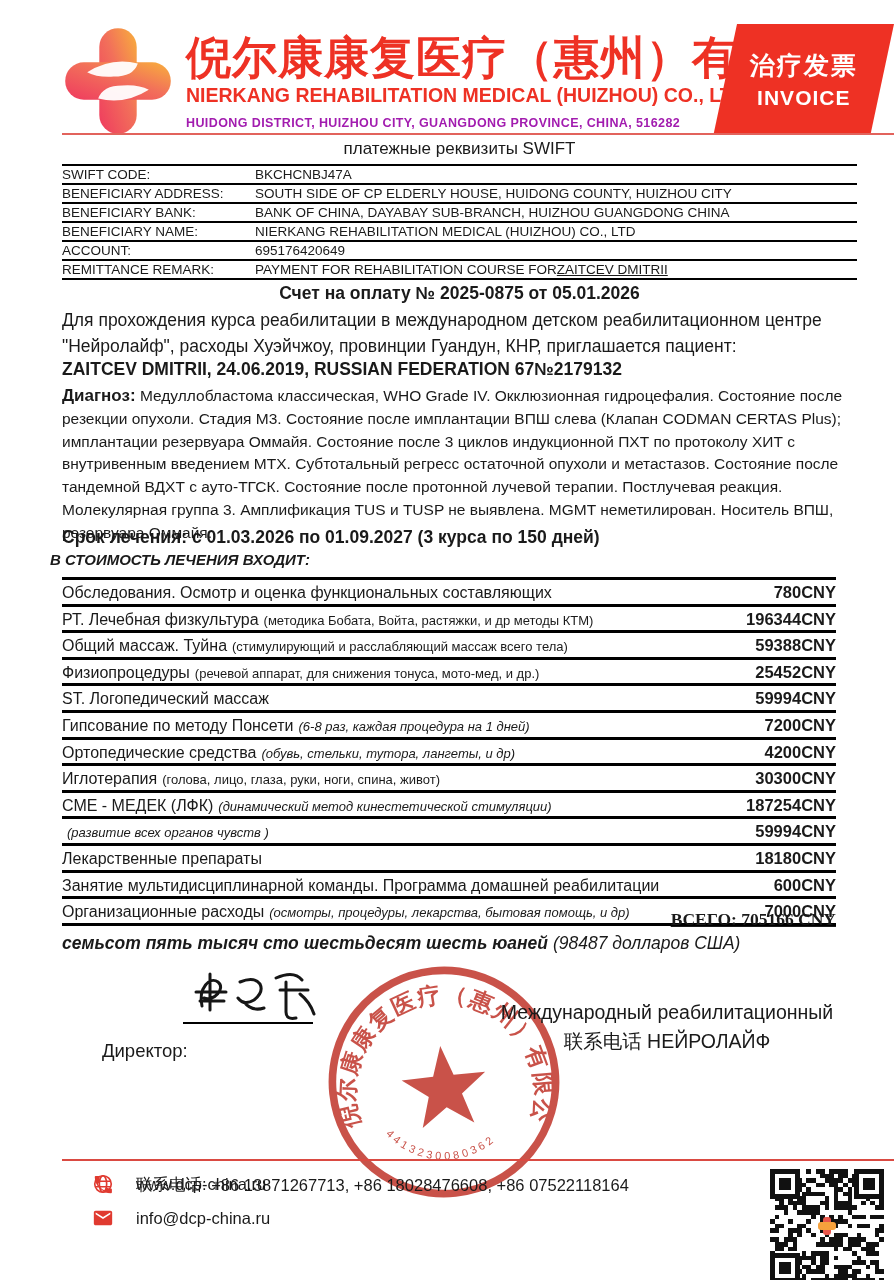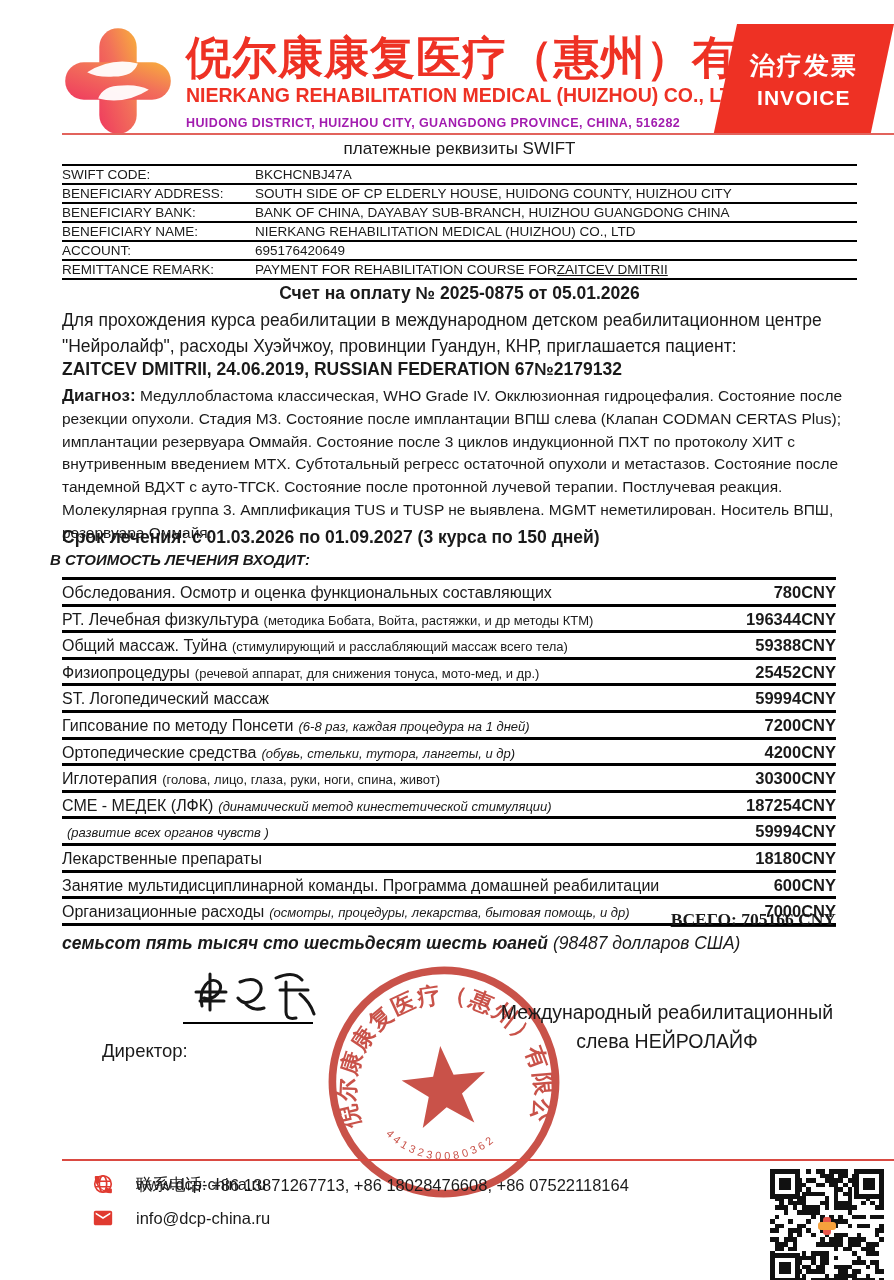--- a/index.html
+++ b/index.html
@@ -222,21 +222,21 @@
         <textPath href="#arcTop" startOffset="6">倪尔康康复医疗（惠州）有限公司</textPath>
       </text>
       <text font-size="11.5" fill="#c23b31" letter-spacing="3.5" font-family="Liberation Sans, sans-serif">
         <textPath href="#arcBot" startOffset="14">4413230080362</textPath>
       </text>
       <polygon fill="#c23b31" points="130,92 140.8,123.4 174,123.9 147.5,143.9 157.2,175.6 130,156.6 102.8,175.6 112.5,143.9 86,123.9 119.2,123.4"></polygon>
     </g>
   </svg>
   <div class="center-name">
     <div>Международный реабилитационный</div>
-    <div>слева НЕЙРОЛАЙФ</div>
+    <div>联系电话 НЕЙРОЛАЙФ</div>
   </div>
 
   <div class="ftr-line"></div>
   <div class="f-row f1">
     <svg class="ic" viewBox="0 0 24 24">
         <path fill="#e03a30" d="M6.6,10.8c1.5,3 3.9,5.4 6.9,6.9l2.3-2.3c0.3-0.3 0.7-0.4 1.1-0.2 1.2,0.4 2.5,0.6 3.8,0.6 0.6,0 1,0.4 1,1V20c0,0.6-0.4,1-1,1C11.3,21 3,12.7 3,3.3 3,2.7 3.4,2.3 4,2.3h3.2c0.6,0 1,0.4 1,1 0,1.3 0.2,2.6 0.6,3.8 0.1,0.4 0,0.8-0.2,1.1L6.6,10.8z"></path>
       </svg>
     <span>联系电话:</span>&nbsp;<span>+86 13871267713, +86 18028476608, +86 07522118164</span>
   </div>
   <div class="f-row f2">

